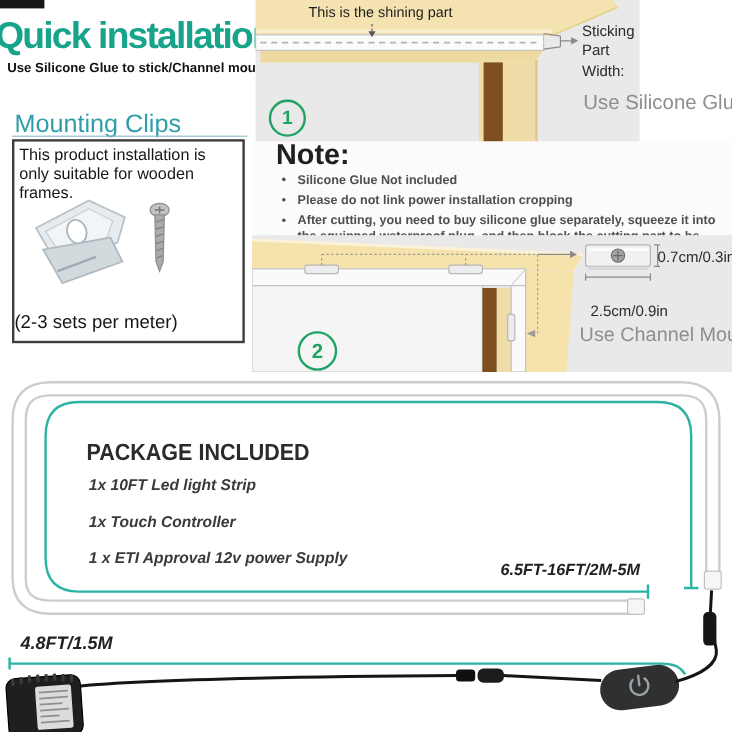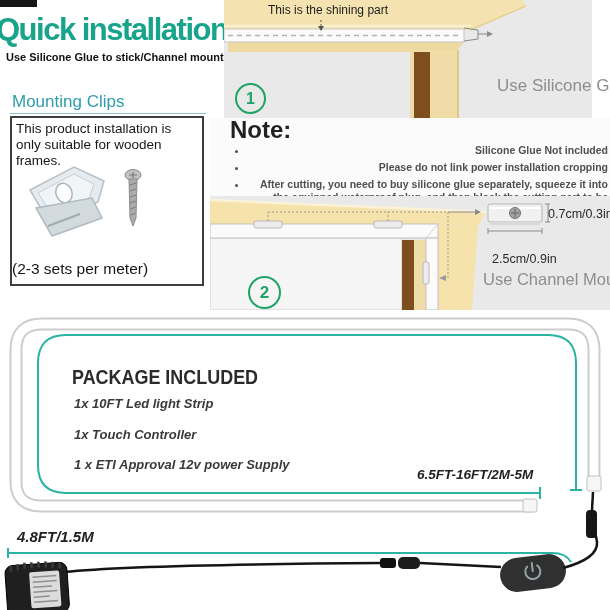--- a/index.html
+++ b/index.html
@@ -4,28 +4,28 @@
 <style>
   html,body{margin:0;padding:0;background:#fff;}
   #canvas{position:relative;width:610px;height:610px;background:#fff;overflow:hidden;
           font-family:"Liberation Sans",sans-serif;color:#1c1c1c;}
   .abs{position:absolute;}
   
   .corner-bar{left:0;top:0;width:37px;height:7px;background:#161616;}
   .title{left:-4px;top:12px;font-size:31px;font-weight:800;letter-spacing:-1.5px;color:#18a38b;white-space:nowrap;}
   .subtitle{left:6px;top:51px;font-size:11px;font-weight:700;color:#111;white-space:nowrap;}
   
-  .mc-heading{left:12px;top:92px;font-size:17px;color:#2f9daa;}
+  .mc-heading{left:12px;top:92px;font-size:21px;color:#2f9daa;}
   .mc-underline{left:10px;top:113px;width:196px;height:1px;background:#8fc0cf;}
   .mc-box{left:10px;top:116px;width:190px;height:166px;border:2px solid #3e3e3e;background:#fff;}
   .mc-text{left:4px;top:3px;width:182px;font-size:13.5px;line-height:1.18;color:#161616;}
   .mc-sets{left:0;right:4px;bottom:6px;font-size:15.5px;color:#161616;text-align:left;}
   
-  .panel1{left:224px;top:0;width:368px;height:118px;background:#e9e9e9;}
-  .panel-note{left:210px;top:118px;width:400px;height:78px;background:#fbfbfb;text-align:right;}
+  .panel1{left:213px;top:0;width:320px;height:118px;background:#e9e9e9;}
+  .panel-note{left:210px;top:118px;width:400px;height:78px;background:#fbfbfb;}
   .panel2{left:210px;top:196px;width:400px;height:114px;background:#e9e9e9;}
   .fillsvg{position:absolute;left:0;top:0;}
   .shining-label{left:44px;top:3px;font-size:12px;color:#1c1c1c;white-space:nowrap;}
   .step-circle{width:27px;height:27px;border:2px solid #21a366;border-radius:50%;
                color:#21a366;font-size:16px;font-weight:700;display:flex;align-items:center;justify-content:center;}
   .circle1{left:11px;top:83px;}
   .circle2{left:38px;top:80px;width:29px;height:29px;font-size:17px;}
   .sticking-text{left:272px;top:18px;font-size:12.5px;line-height:1.3;color:#2a2a2a;}
   .caption{font-size:17px;color:#8e8e8e;white-space:nowrap;}
   .caption1{left:273px;top:76px;}
@@ -85,20 +85,21 @@
       <path d="M4,35.5 L236,35.5" stroke="#b3b3b3" stroke-width="1.5" stroke-dasharray="5 4"></path>
       <path d="M97,20 L97,27" stroke="#555" stroke-width="1" stroke-dasharray="2 2"></path>
       <polygon points="97,31 94,26 100,26" fill="#555"></polygon>
       <path d="M240,28 L254,30 M240,41 L254,39 M254,30 L254,39" stroke="#8a8a8a" stroke-width="1" fill="none"></path>
       <path d="M254,34 L264,34" stroke="#8a8a8a" stroke-width="1"></path>
       <polygon points="269,34 263,31 263,37" fill="#8a8a8a"></polygon>
     </svg>
     <div class="abs shining-label">This is the shining part</div>
     <div class="abs step-circle circle1">1</div>
     <div class="abs sticking-text">
+      <div>Sticking Part Width:</div>
     </div>
     <div class="abs caption caption1">Use Silicone Glue</div>
   </div>
 
   <div class="abs panel-note">
     <div class="abs note-heading">Note:</div>
     <ul class="abs note-list">
       <li>Silicone Glue Not included</li>
       <li>Please do not link power installation cropping</li>
       <li>After cutting, you need to buy silicone glue separately, squeeze it into the equipped waterproof plug, and then block the cutting part to be perfectly waterproof !</li>

